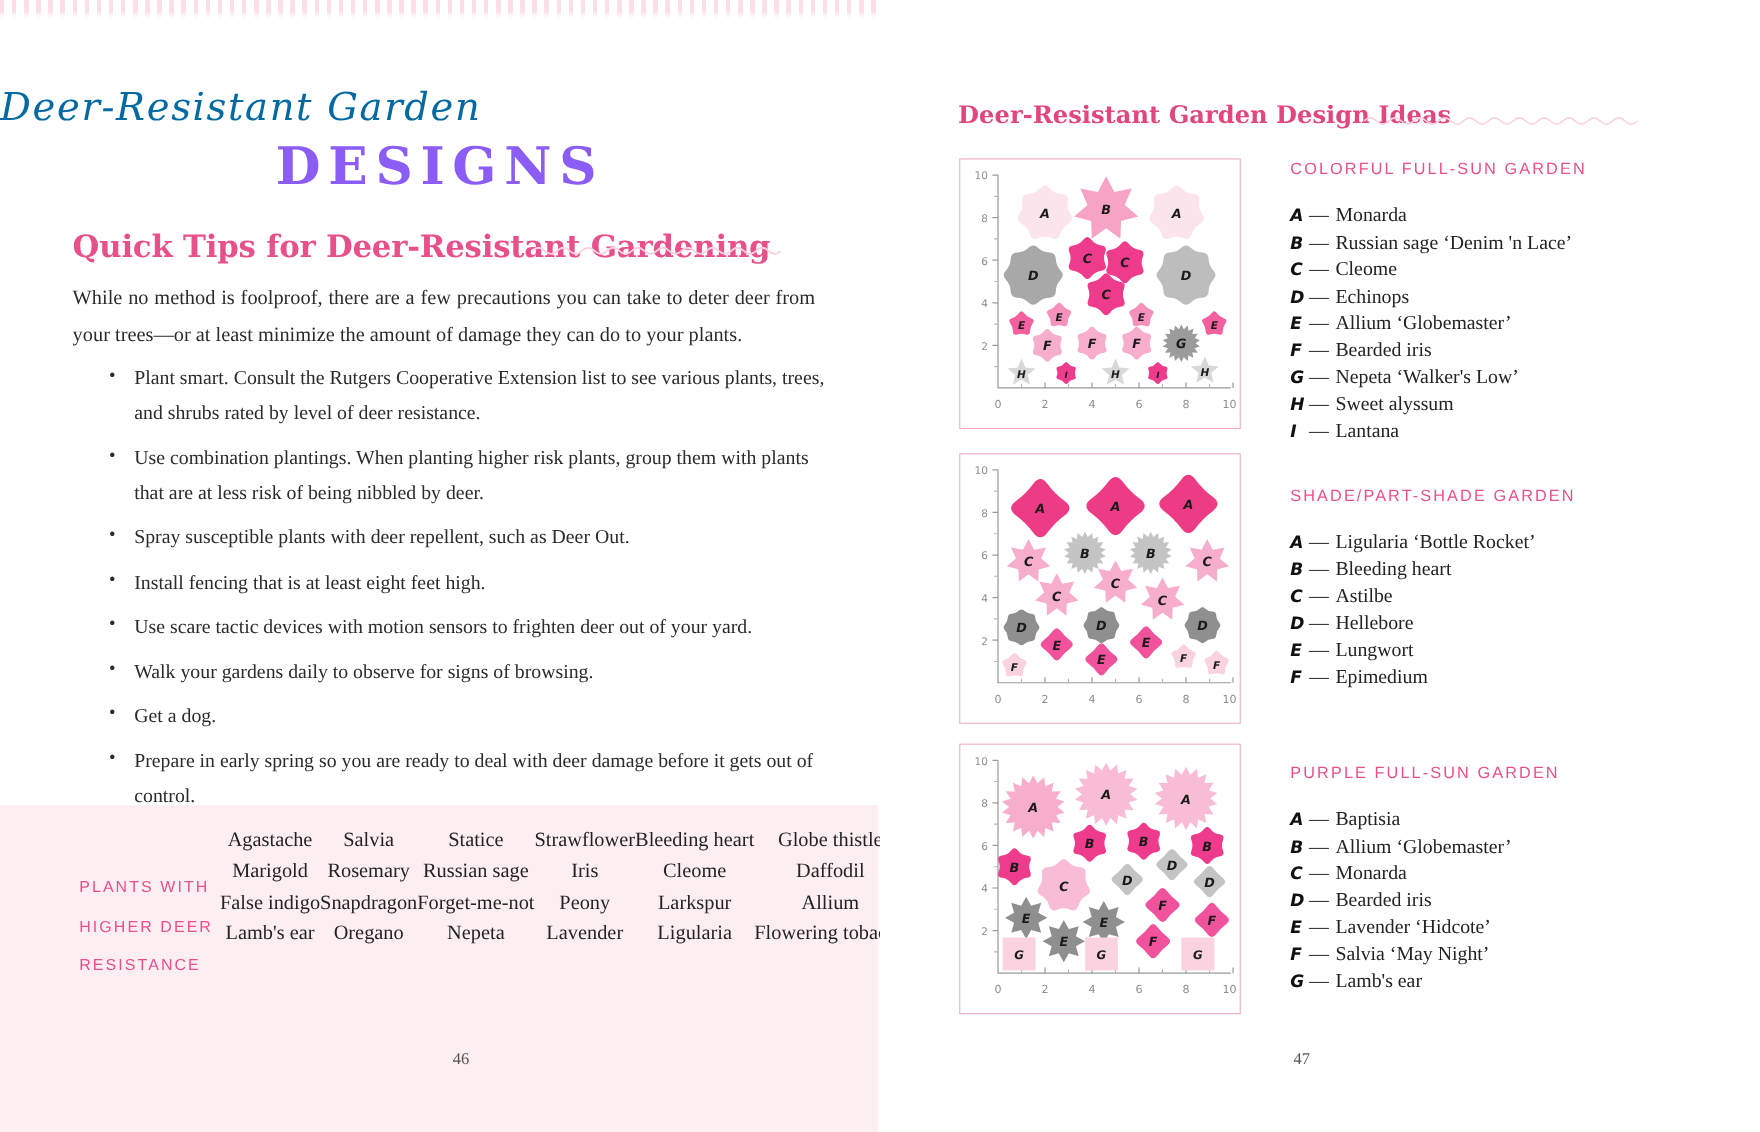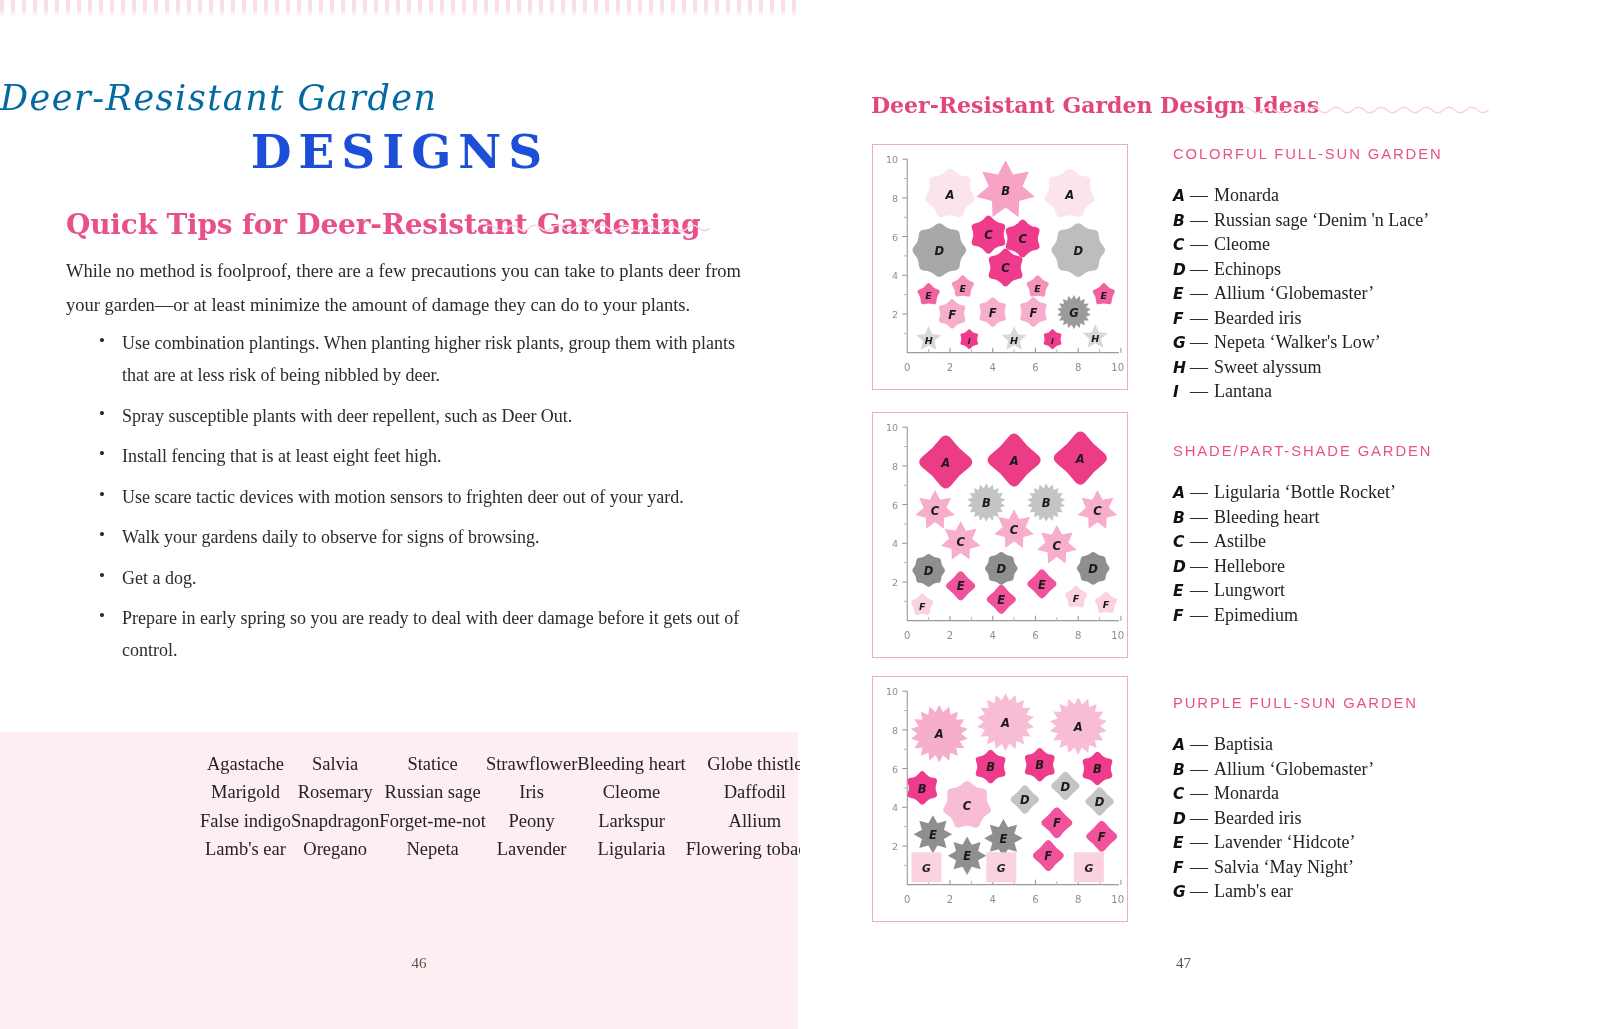--- a/index.html
+++ b/index.html
@@ -45,21 +45,21 @@
     letter-spacing: 1.5px;
     color: #0369a1;
   }
   .title-designs {
     position: absolute; left: 0; top: 124px; width: 800px;
     text-align: center;
     font-family: "DejaVu Serif", serif;
     font-weight: 700;
     font-size: 47px;
     letter-spacing: 7px;
-    color: #1d4ed8;
+    color: #8b5cf6;
   }
 
   .section-head {
     position: absolute; left: 66px; top: 208px;
     font-family: "DejaVu Serif", serif;
     font-weight: 700;
     font-size: 28px;
     color: #e8508c;
     letter-spacing: -0.2px;
     white-space: nowrap;
@@ -211,33 +211,35 @@
 
     <div class="title-script">Deer-Resistant Garden</div>
     <div class="title-designs">DESIGNS</div>
 
     <div class="section-head">Quick Tips for Deer-Resistant Gardening</div>
 
     <svg class="squiggle" viewBox="0 0 226 12" preserveAspectRatio="none">
       <path d="M0 6 Q5.6 0.5 11.3 6 T22.6 6 T33.9 6 T45.2 6 T56.5 6 T67.8 6 T79.1 6 T90.4 6 T101.7 6 T113 6 T124.3 6 T135.6 6 T146.9 6 T158.2 6 T169.5 6 T180.8 6 T192.1 6 T203.4 6 T214.7 6 T226 6" fill="none" stroke="#f7d3e0" stroke-width="1.6"></path>
     </svg>
 
-    <div class="intro">While no method is foolproof, there are a few precautions you can take to plants deer from your garden—or at least minimize the amount of damage they can do to your plants.</div>
+    <div class="intro">While no method is foolproof, there are a few precautions you can take to deter deer from your trees—or at least minimize the amount of damage they can do to your plants.</div>
 
     <ul class="tips" id="tips-list">
+        <li>Plant smart. Consult the Rutgers Cooperative Extension list to see various plants, trees, and shrubs rated by level of deer resistance.</li>
         <li>Use combination plantings. When planting higher risk plants, group them with plants that are at less risk of being nibbled by deer.</li>
         <li>Spray susceptible plants with deer repellent, such as Deer Out.</li>
         <li>Install fencing that is at least eight feet high.</li>
         <li>Use scare tactic devices with motion sensors to frighten deer out of your yard.</li>
         <li>Walk your gardens daily to observe for signs of browsing.</li>
         <li>Get a dog.</li>
         <li>Prepare in early spring so you are ready to deal with deer damage before it gets out of control.</li>
       </ul>
 
     <div class="plants-panel"></div>
+    <div class="plants-label">PLANTS WITH HIGHER DEER RESISTANCE</div>
     <div class="plants-grid" id="plants-grid">
         <div class="cell">Agastache</div>
         <div class="cell">Salvia</div>
         <div class="cell">Statice</div>
         <div class="cell">Strawflower</div>
         <div class="cell">Bleeding heart</div>
         <div class="cell">Globe thistle</div>
         <div class="cell">Marigold</div>
         <div class="cell">Rosemary</div>
         <div class="cell">Russian sage</div>

